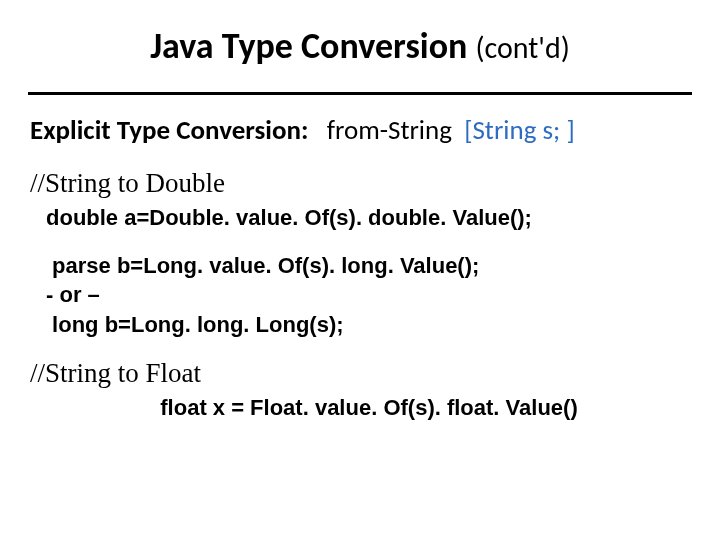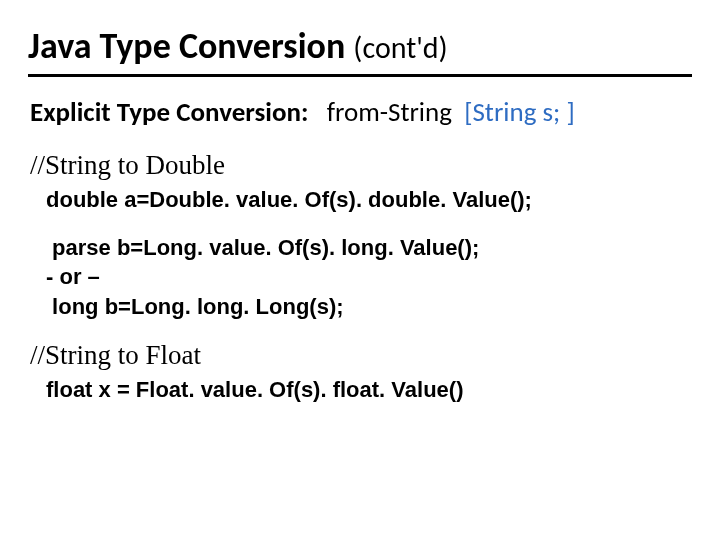--- a/index.html
+++ b/index.html
@@ -13,22 +13,22 @@
   }
   .slide {
     box-sizing: border-box;
     width: 720px;
     height: 540px;
     padding: 20px 28px 28px 28px;
   }
   .title {
     font-size: 36px;
     font-weight: 700;
-    text-align: left;
-    margin: 4px 0 6px 0;
+    text-align: center;
+    margin: 4px 0 24px 0;
     letter-spacing: 0px;
   }
   .title .contd {
     font-weight: 400;
     font-size: 30px;
   }
   .hr {
     height: 3px;
     background: #000;
     margin: 2px 0 18px 0;
@@ -54,20 +54,21 @@
   .code {
     font-family: Liberation Sans, sans-serif;
     font-weight: 700;
     font-size: 22px;
     line-height: 1.35;
     margin: 4px 0 18px 18px;
     white-space: pre;
   }
   .code-block-last {
     margin-bottom: 14px;
+    text-align: center;
   }
 </style>
 </head>
 <body>
 
 <div class="slide">
 
   <div class="title">
     <span>Java Type Conversion</span>
     <span class="contd">(cont'd)</span>

